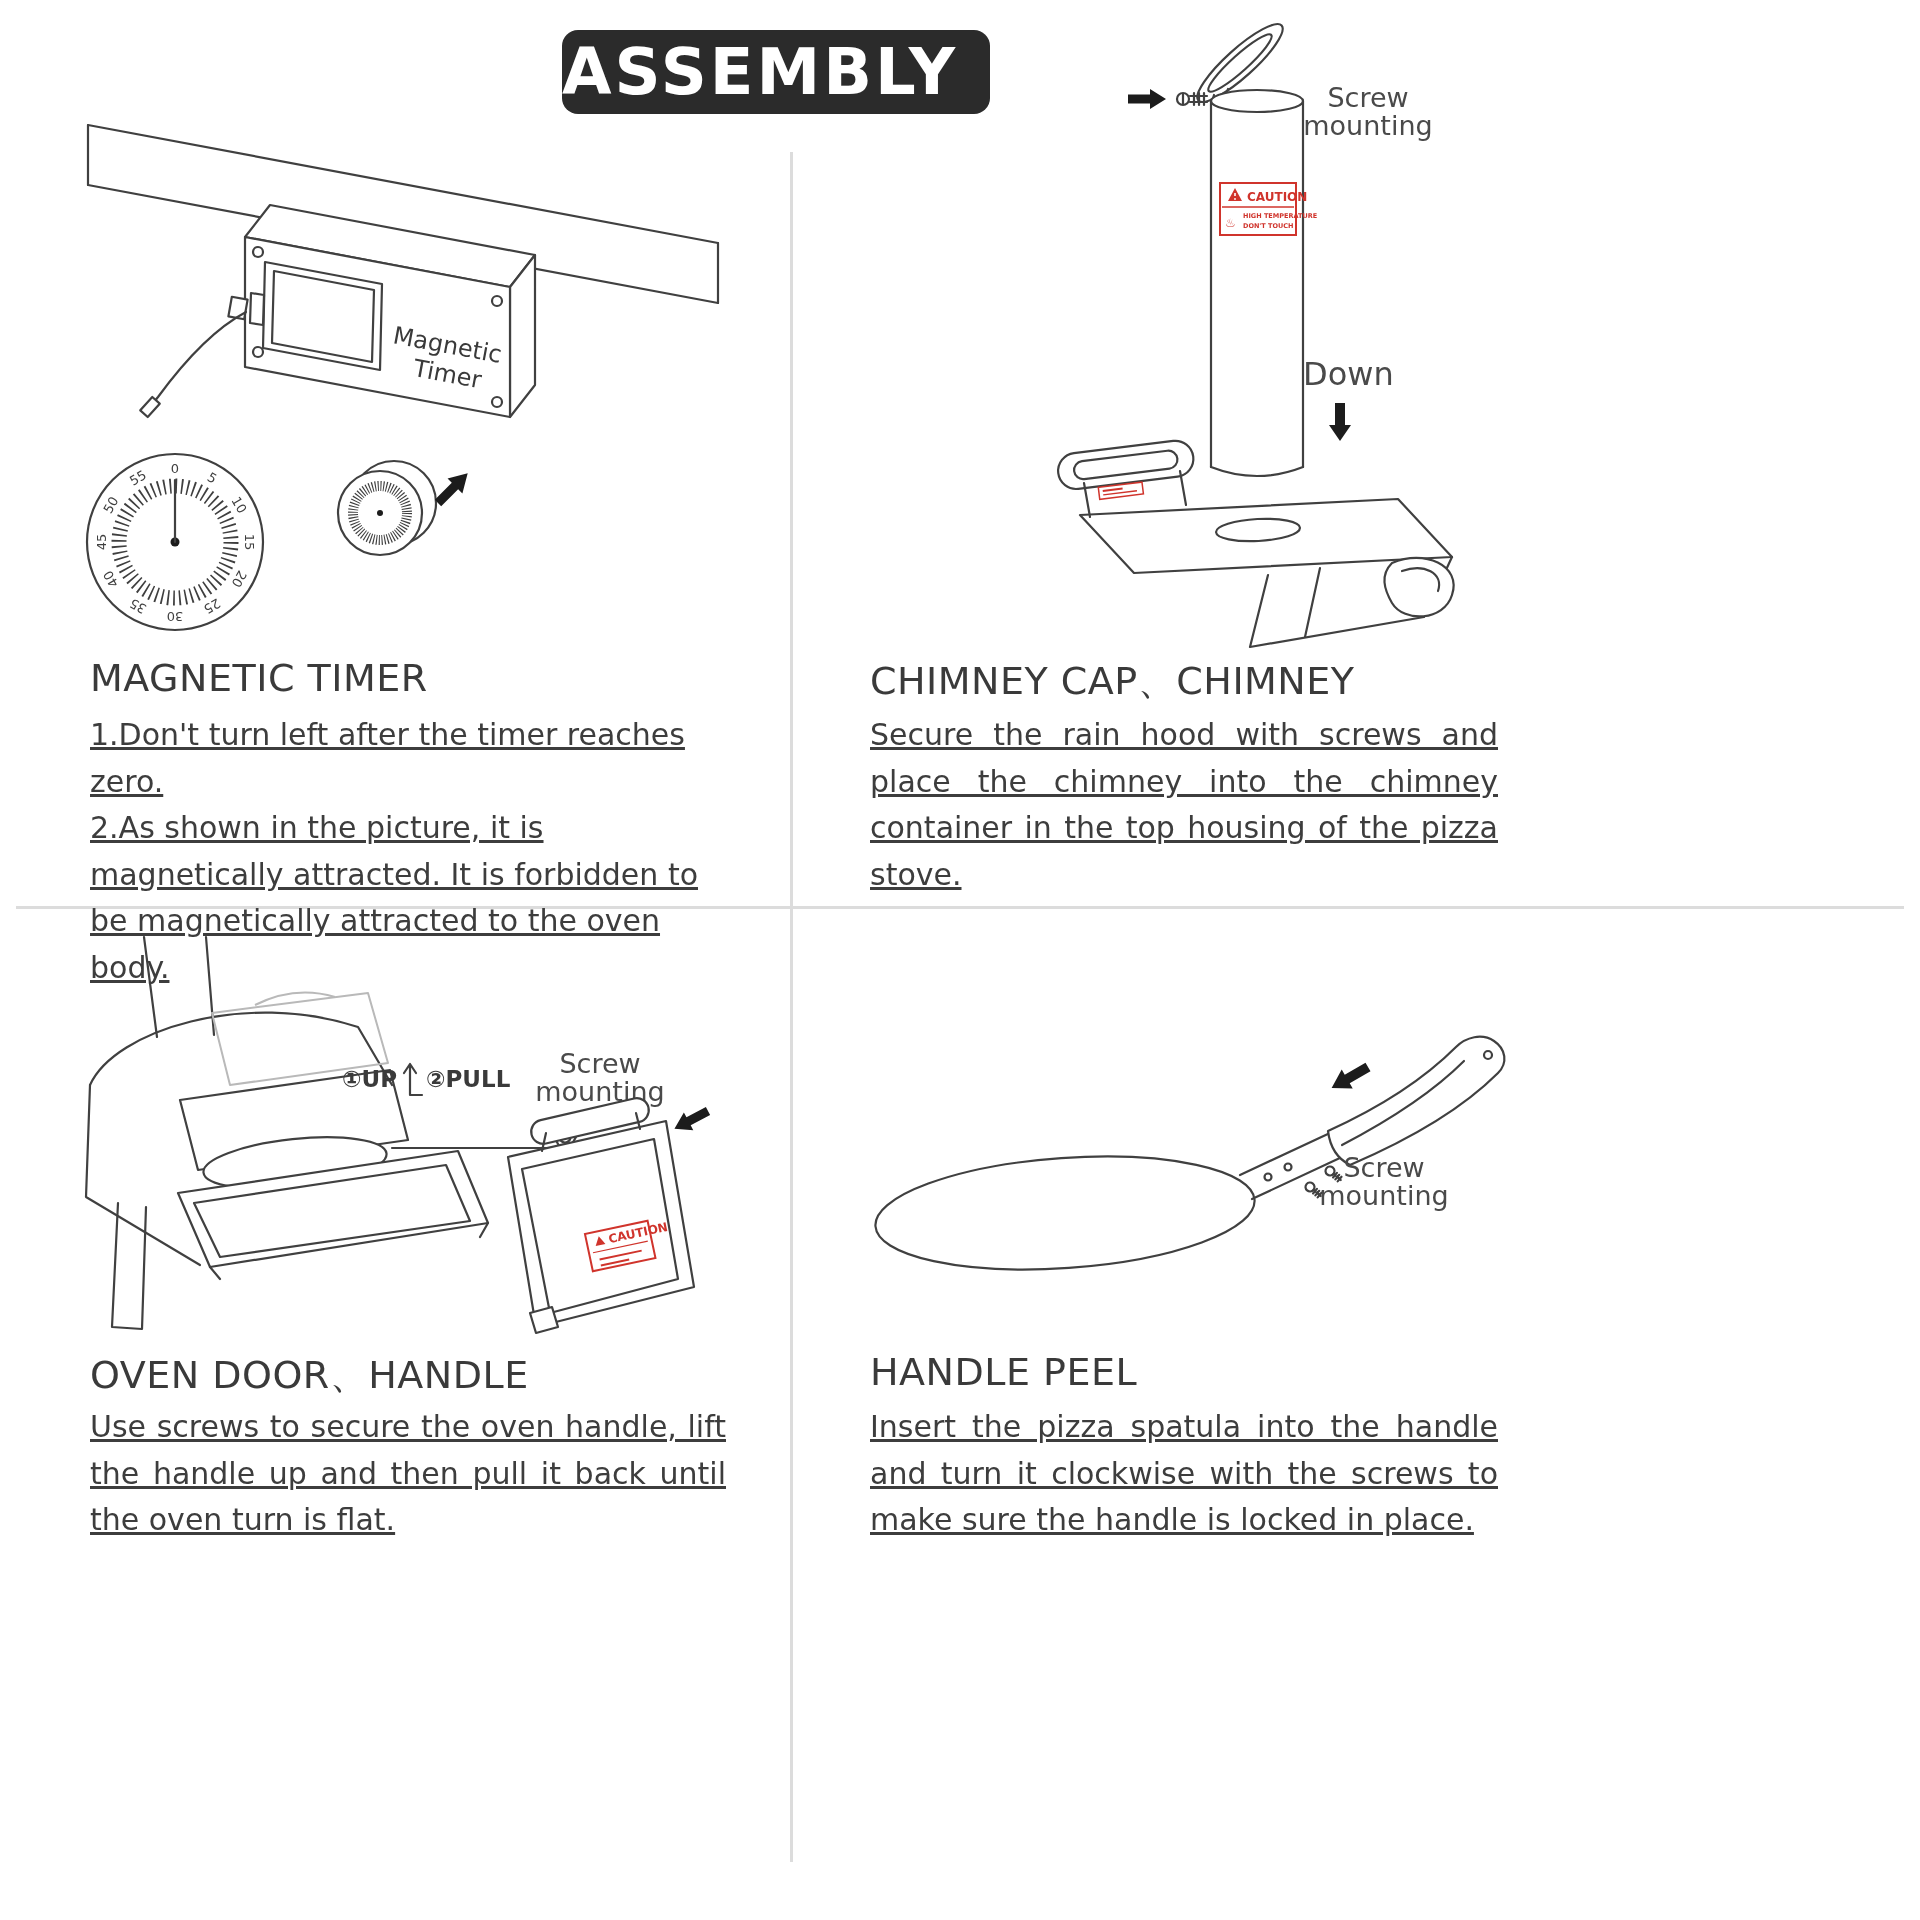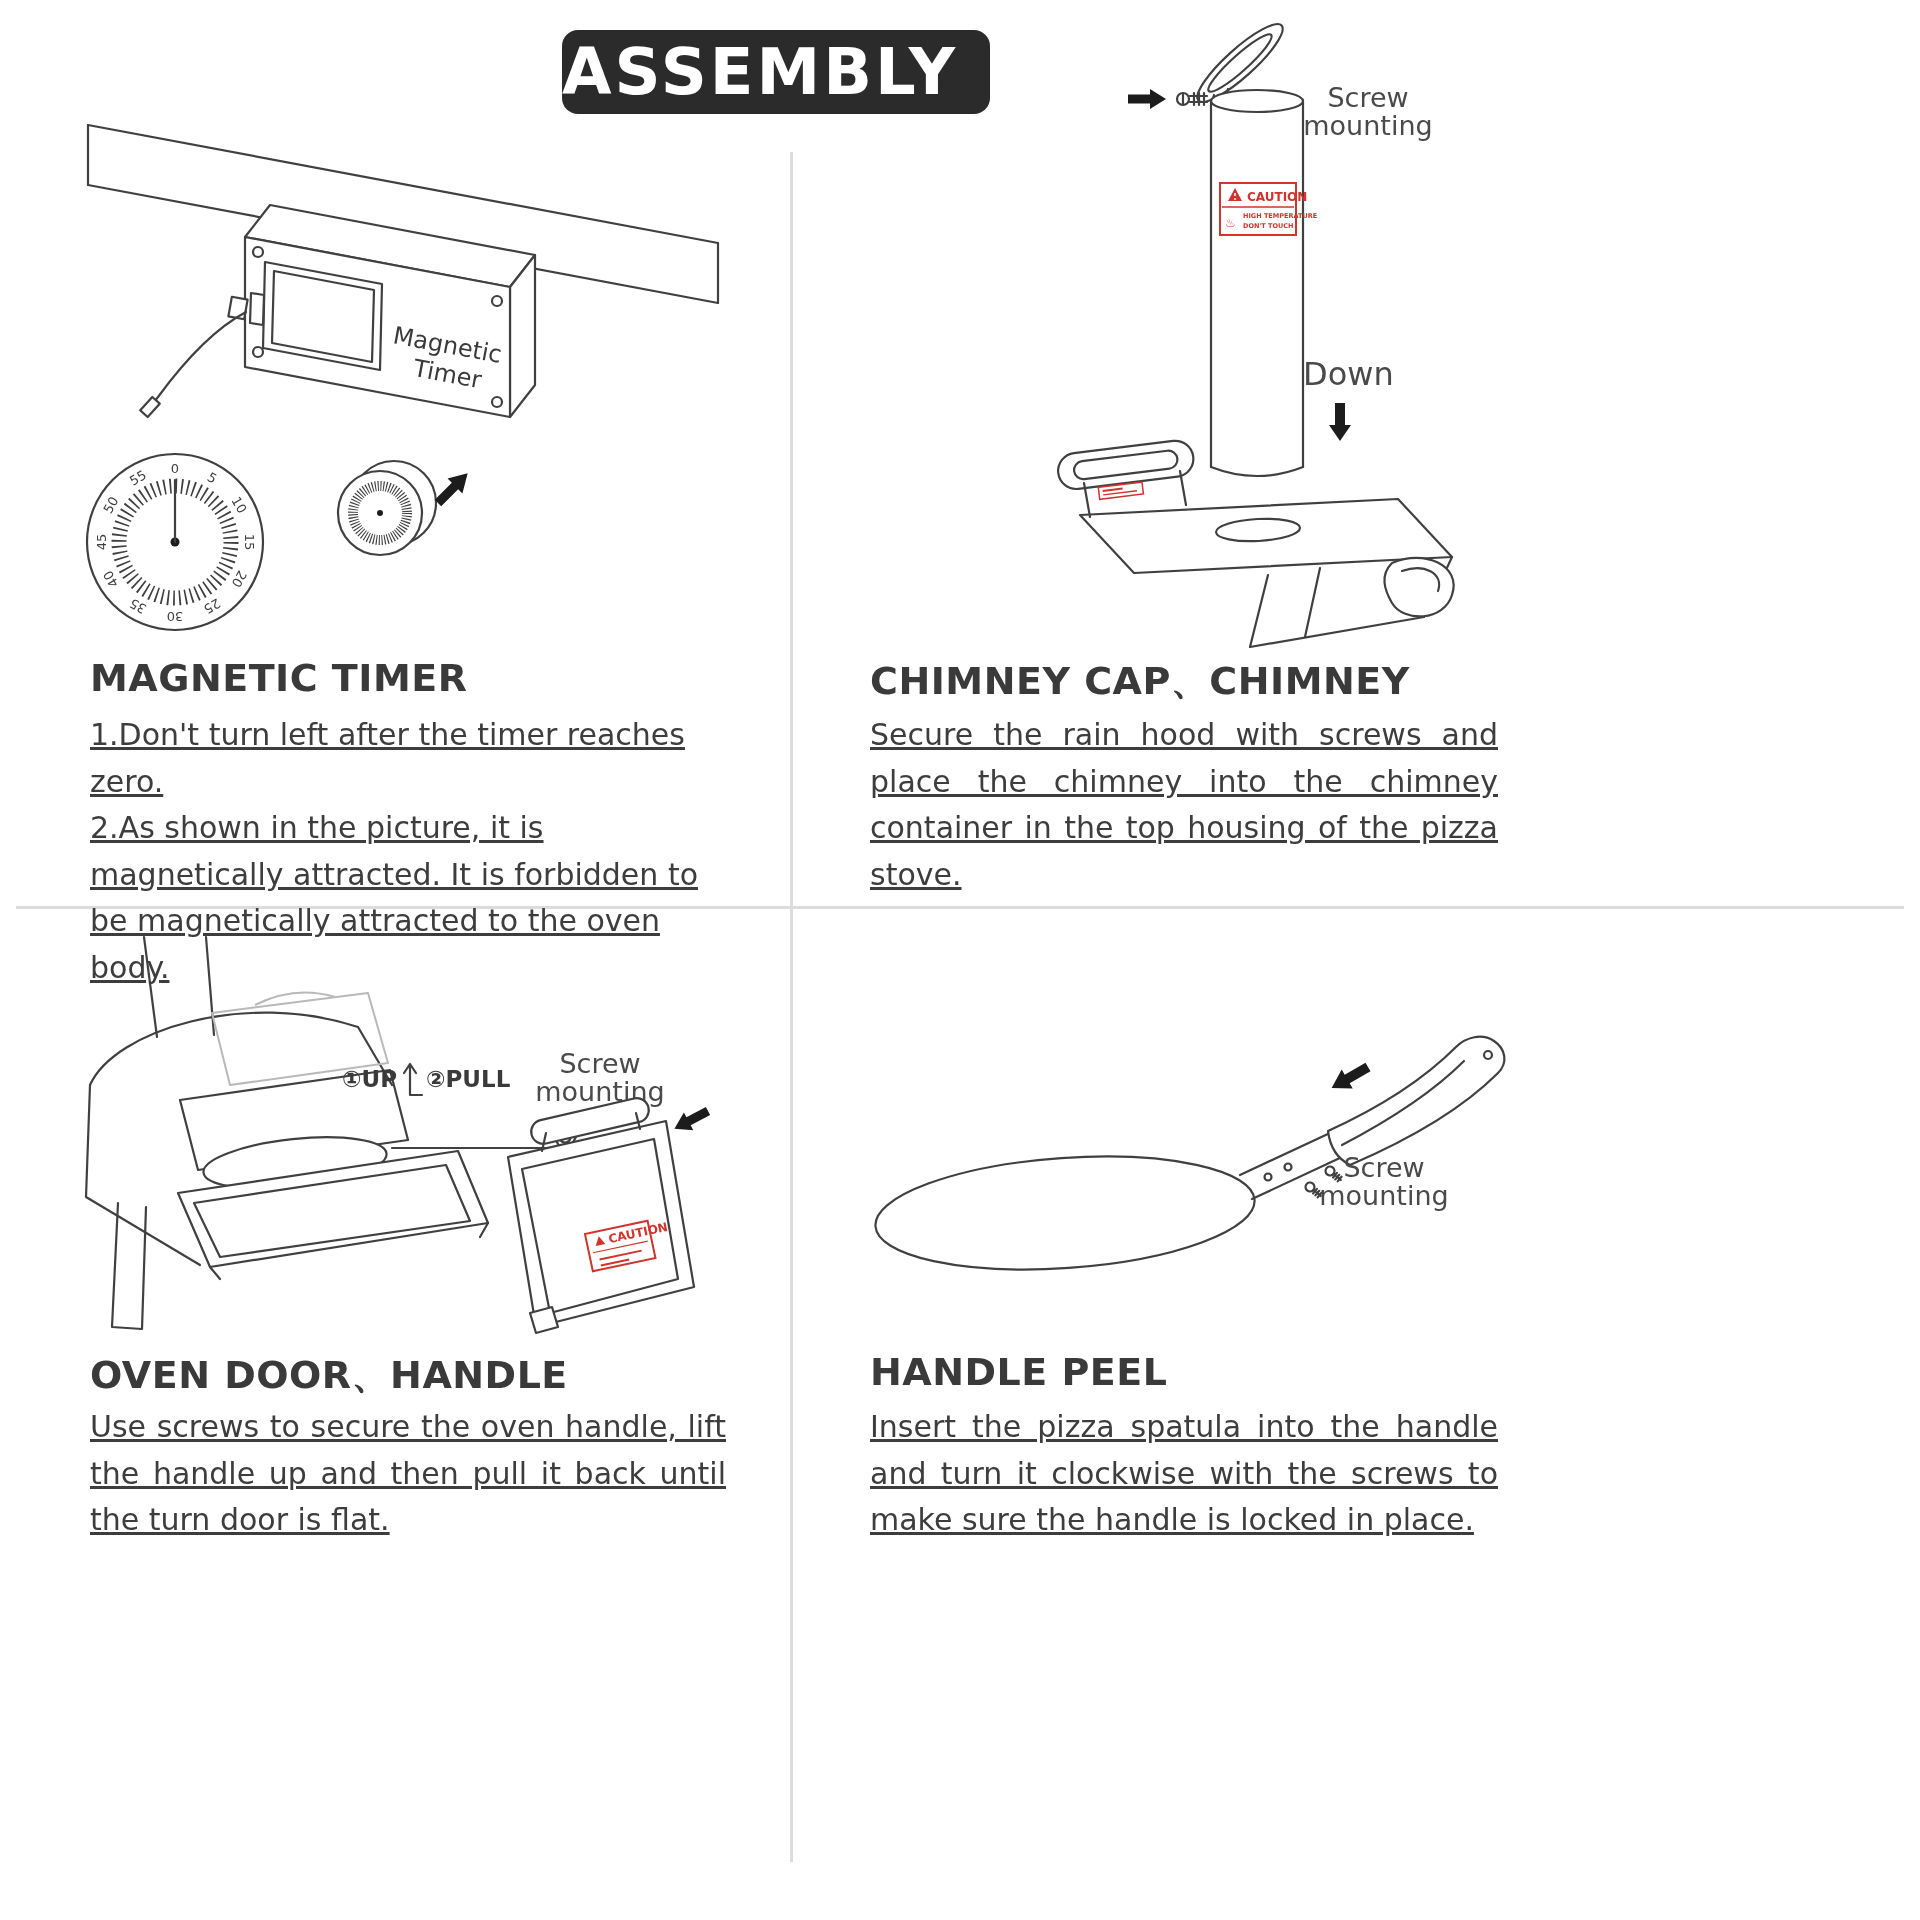--- a/index.html
+++ b/index.html
@@ -5,21 +5,21 @@
   * { margin:0; padding:0; box-sizing:border-box; }
   html,body { width:1920px; height:1920px; }
   body { background:#ffffff; font-family:"DejaVu Sans","Liberation Sans",sans-serif; color:#3f3f3f; position:relative; }
   .page { position:absolute; left:0; top:0; width:1920px; height:1920px; background:#fff; overflow:hidden; }
 
   .badge { position:absolute; left:562px; top:30px; width:428px; height:84px; background:#2b2b2b; border-radius:16px; display:flex; align-items:center; justify-content:flex-start; }
   .badge span { color:#fff; font-size:64px; font-weight:700; letter-spacing:3px; }
 
   .divider { position:absolute; background:#dcdcdc; }
 
-  .quad-heading { position:absolute; font-size:38px; font-weight:700; color:#3a3a3a; letter-spacing:0.5px; white-space:nowrap; }
+  .quad-heading { position:absolute; font-size:38px; font-weight:400; color:#3a3a3a; letter-spacing:0.5px; white-space:nowrap; }
   .quad-body { position:absolute; font-size:30px; line-height:1.55; color:#3d3d3d;text-decoration:underline; }
   .quad-body p { margin:0; }
   .justify { text-align:justify; }
 
   svg { position:absolute; overflow:visible; }
   svg text { font-family:"DejaVu Sans","Liberation Sans",sans-serif; }
   .ln  { fill:none; stroke:#404040; stroke-width:2.2; stroke-linecap:round; stroke-linejoin:round; }
   .lnw { fill:#ffffff; stroke:#404040; stroke-width:2.2; stroke-linejoin:round; }
   .ghost { fill:none; stroke:#b9b9b9; stroke-width:2; stroke-linejoin:round; }
   .tick { fill:none; stroke:#3f3f3f; }
@@ -263,18 +263,18 @@
   <h2 class="quad-heading" style="left:90px; top:656px;">MAGNETIC TIMER</h2>
   <div class="quad-body" style="left:90px; top:712px; width:648px;">
     <p>1.Don't turn left after the timer reaches zero.</p>
     <p>2.As shown in the picture, it is magnetically attracted. It is forbidden to be magnetically attracted to the oven body.</p>
   </div>
 
   <h2 class="quad-heading" style="left:870px; top:656px;">CHIMNEY CAP、CHIMNEY</h2>
   <div class="quad-body justify" style="left:870px; top:712px; width:628px;">Secure the rain hood with screws and place the chimney into the chimney container in the top housing of the pizza stove.</div>
 
   <h2 class="quad-heading" style="left:90px; top:1350px;text-align:center;">OVEN DOOR、HANDLE</h2>
-  <div class="quad-body justify" style="left:90px; top:1404px; width:636px;">Use screws to secure the oven handle, lift the handle up and then pull it back until the turn door is flat.</div>
+  <div class="quad-body justify" style="left:90px; top:1404px; width:636px;">Use screws to secure the oven handle, lift the handle up and then pull it back until the oven turn is flat.</div>
 
   <h2 class="quad-heading" style="left:870px; top:1350px;">HANDLE PEEL</h2>
   <div class="quad-body justify" style="left:870px; top:1404px; width:628px;">Insert the pizza spatula into the handle and turn it clockwise with the screws to make sure the handle is locked in place.</div>
 
 </div>
 
 </body></html>

